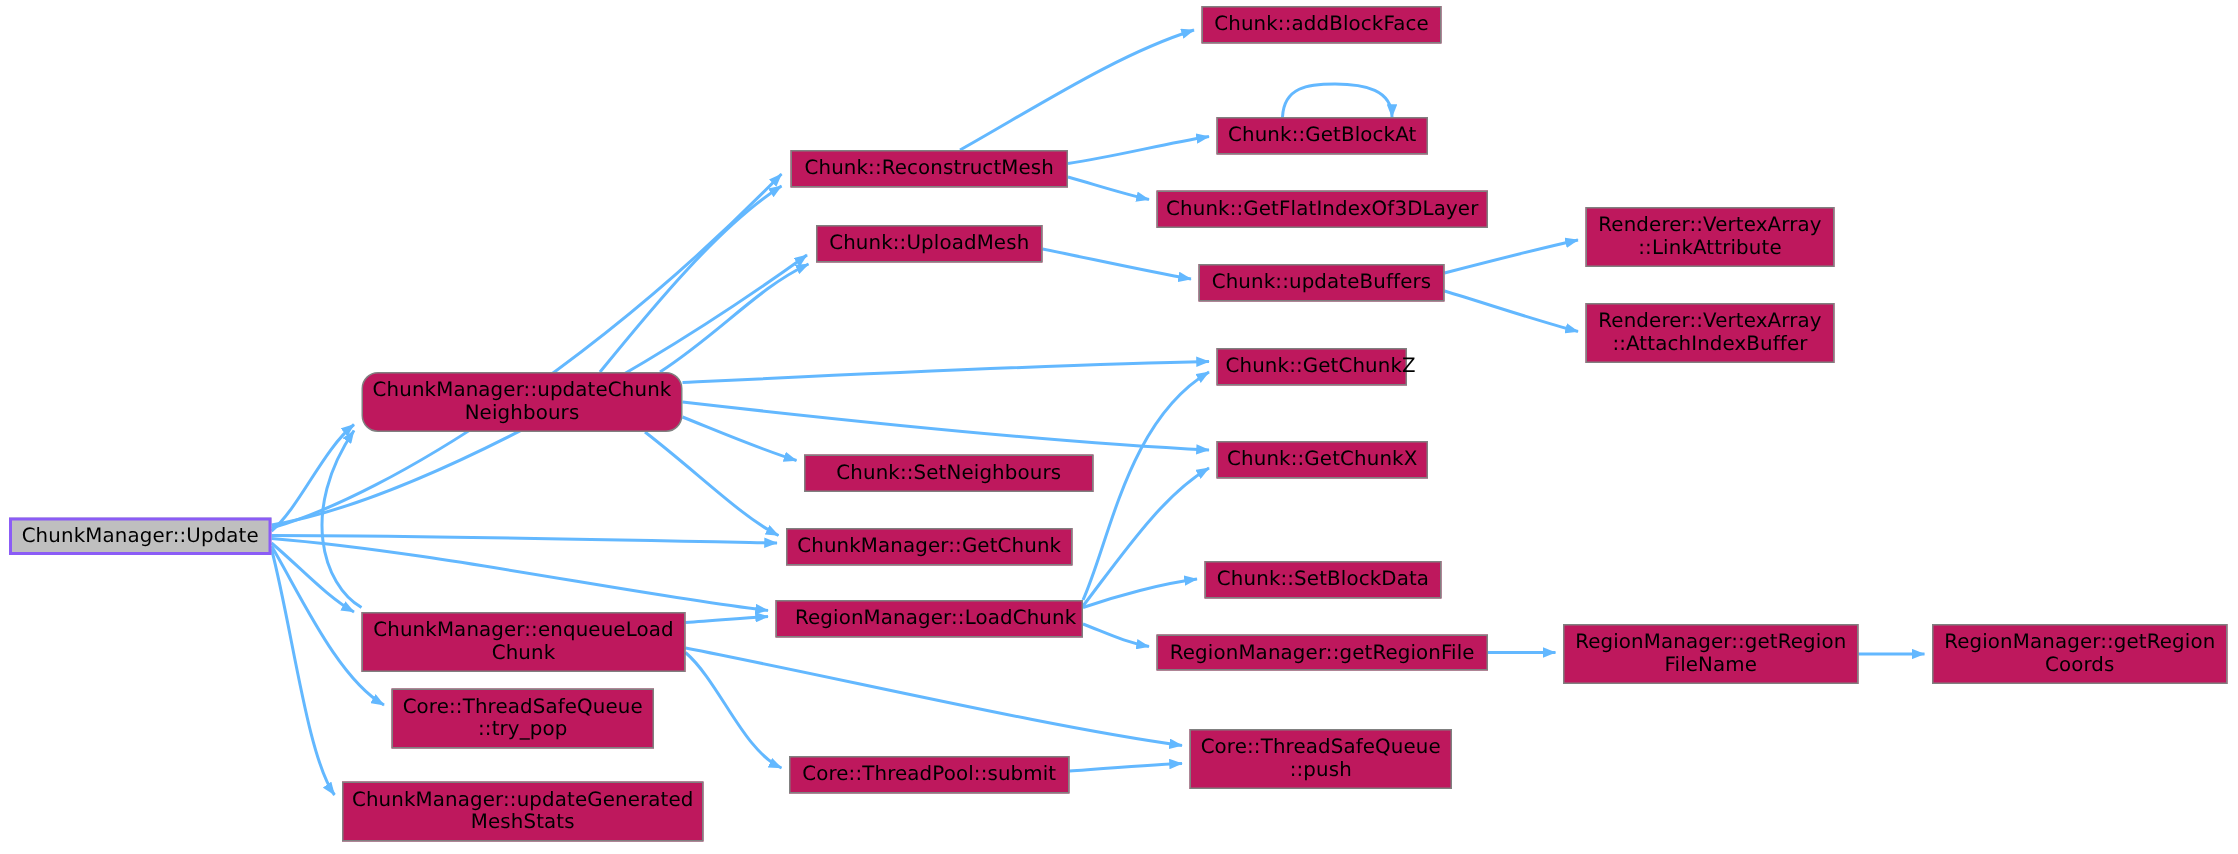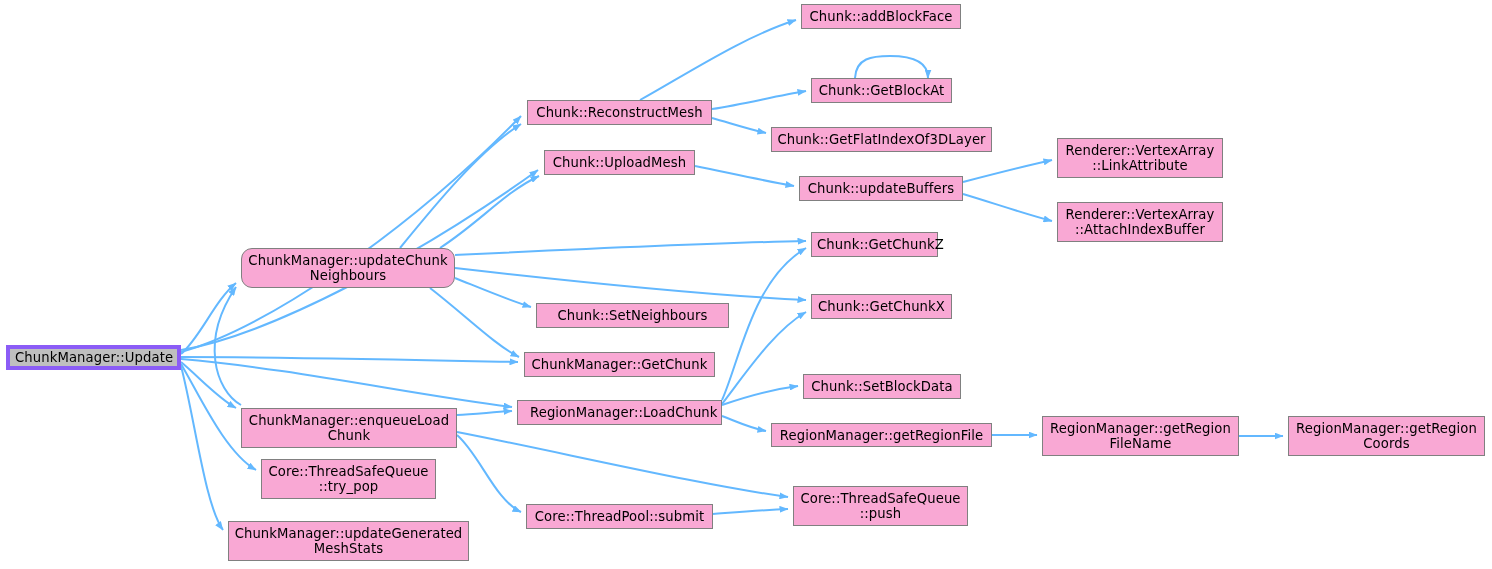--- a/index.html
+++ b/index.html
@@ -21,37 +21,37 @@
     position: absolute;
     left: 0;
     top: 0;
     width: 1492px;
     height: 569px;
     pointer-events: none;
   }
   .node {
     position: absolute;
     box-sizing: border-box;
-    background: #f9a8d4;
+    background: #be185d;
     border: 1px solid #808080;
     display: flex;
     align-items: center;
     justify-content: center;
     text-align: center;
     font-size: 13.2px;
     line-height: 15px;
     color: #000000;
     letter-spacing: 0.1px;
     white-space: pre-line;
     padding: 0 5px;
     z-index: 5;
   }
   .node.root {
     background: #bfbfbf;
-    border: 4px solid #8b5cf6;
+    border: 2px solid #8b5cf6;
   }
   .node-label {
     display: block;
     width: 100%;
     white-space: pre-line;
   }
 </style>
 </head>
 <body>
 

